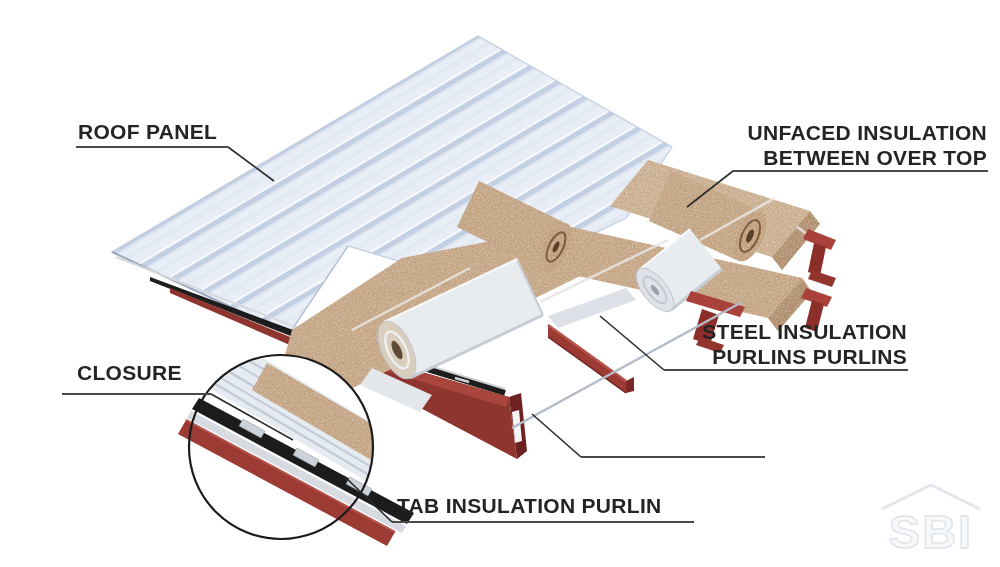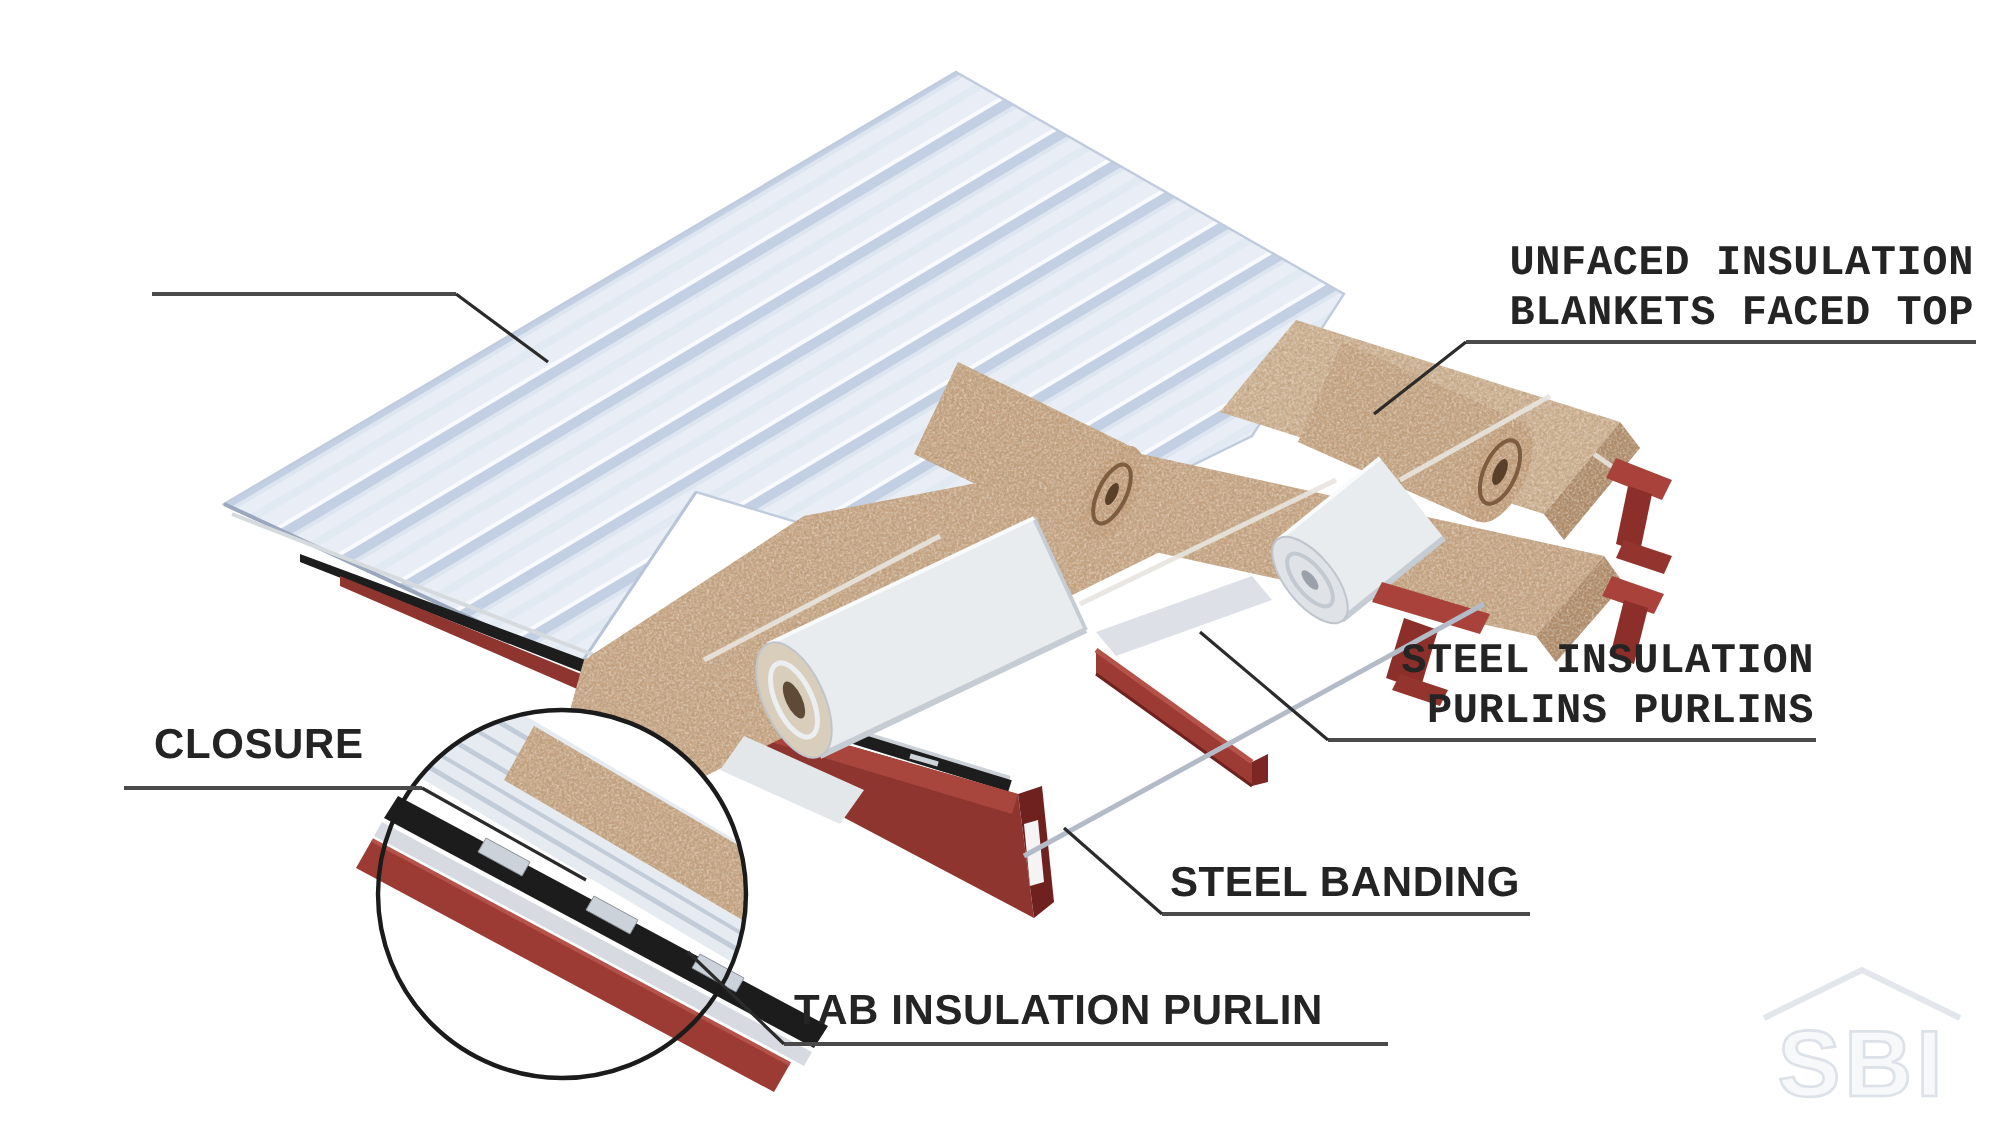--- a/index.html
+++ b/index.html
@@ -1,21 +1,21 @@
 <!DOCTYPE html>
 <html><head>
 <meta charset="utf-8">
 <style>
   html,body{margin:0;padding:0;background:#ffffff;}
   #stage{position:relative;width:1000px;height:567px;background:#ffffff;overflow:hidden;
          font-family:"Liberation Sans",sans-serif;}
   #art{position:absolute;left:0;top:0;}
   .lbl{position:absolute;font:700 21px/25px "Liberation Sans",sans-serif;color:#242424;
        letter-spacing:.3px;white-space:nowrap;}
-  .r{text-align:right;font-family:Liberation Mono, monospace;}
+  .r{text-align:right;}
 </style>
 </head>
 <body>
 
 <div id="stage">
 
   <svg id="art" width="1000" height="567" viewBox="0 0 1000 567">
     <defs>
       <pattern id="ribs" width="27" height="27" patternUnits="userSpaceOnUse" patternTransform="rotate(59.3)">
         <rect width="27" height="27" fill="#e9eef6"></rect>
@@ -180,30 +180,30 @@
       <line x1="581" y1="457" x2="532" y2="414"></line>
       <line x1="392" y1="522" x2="344" y2="476"></line>
     </g>
 
     <g>
       <path d="M 882 509 L 931 485 L 980 509" fill="none" stroke="#e3e7ec" stroke-width="3"></path>
       <text x="931" y="548" text-anchor="middle" font-family="Liberation Sans, sans-serif" font-size="47" font-weight="700" letter-spacing="2" fill="#f6f8fa" stroke="#dde2e8" stroke-width="1.3">SBI</text>
     </g>
   </svg>
 
+  <div class="lbl" style="left:78px;top:119px">ROOF PANEL</div>
 
   <div class="lbl r" style="right:13px;top:120px">
     <span>UNFACED INSULATION</span><br>
-    <span>BLANKETS FACED TOP</span>
+    <span>BETWEEN OVER TOP</span>
   </div>
 
   <div class="lbl r" style="right:93px;top:319px">
     <span>STEEL INSULATION</span><br>
     <span>PURLINS PURLINS</span>
   </div>
 
   <div class="lbl" style="left:77px;top:360px">CLOSURE</div>
 
-  <div class="lbl" style="left:585px;top:429px">STEEL BANDING</div>
 
   <div class="lbl" style="left:397px;top:493px">TAB INSULATION PURLIN</div>
 
 </div>
 
 </body></html>

